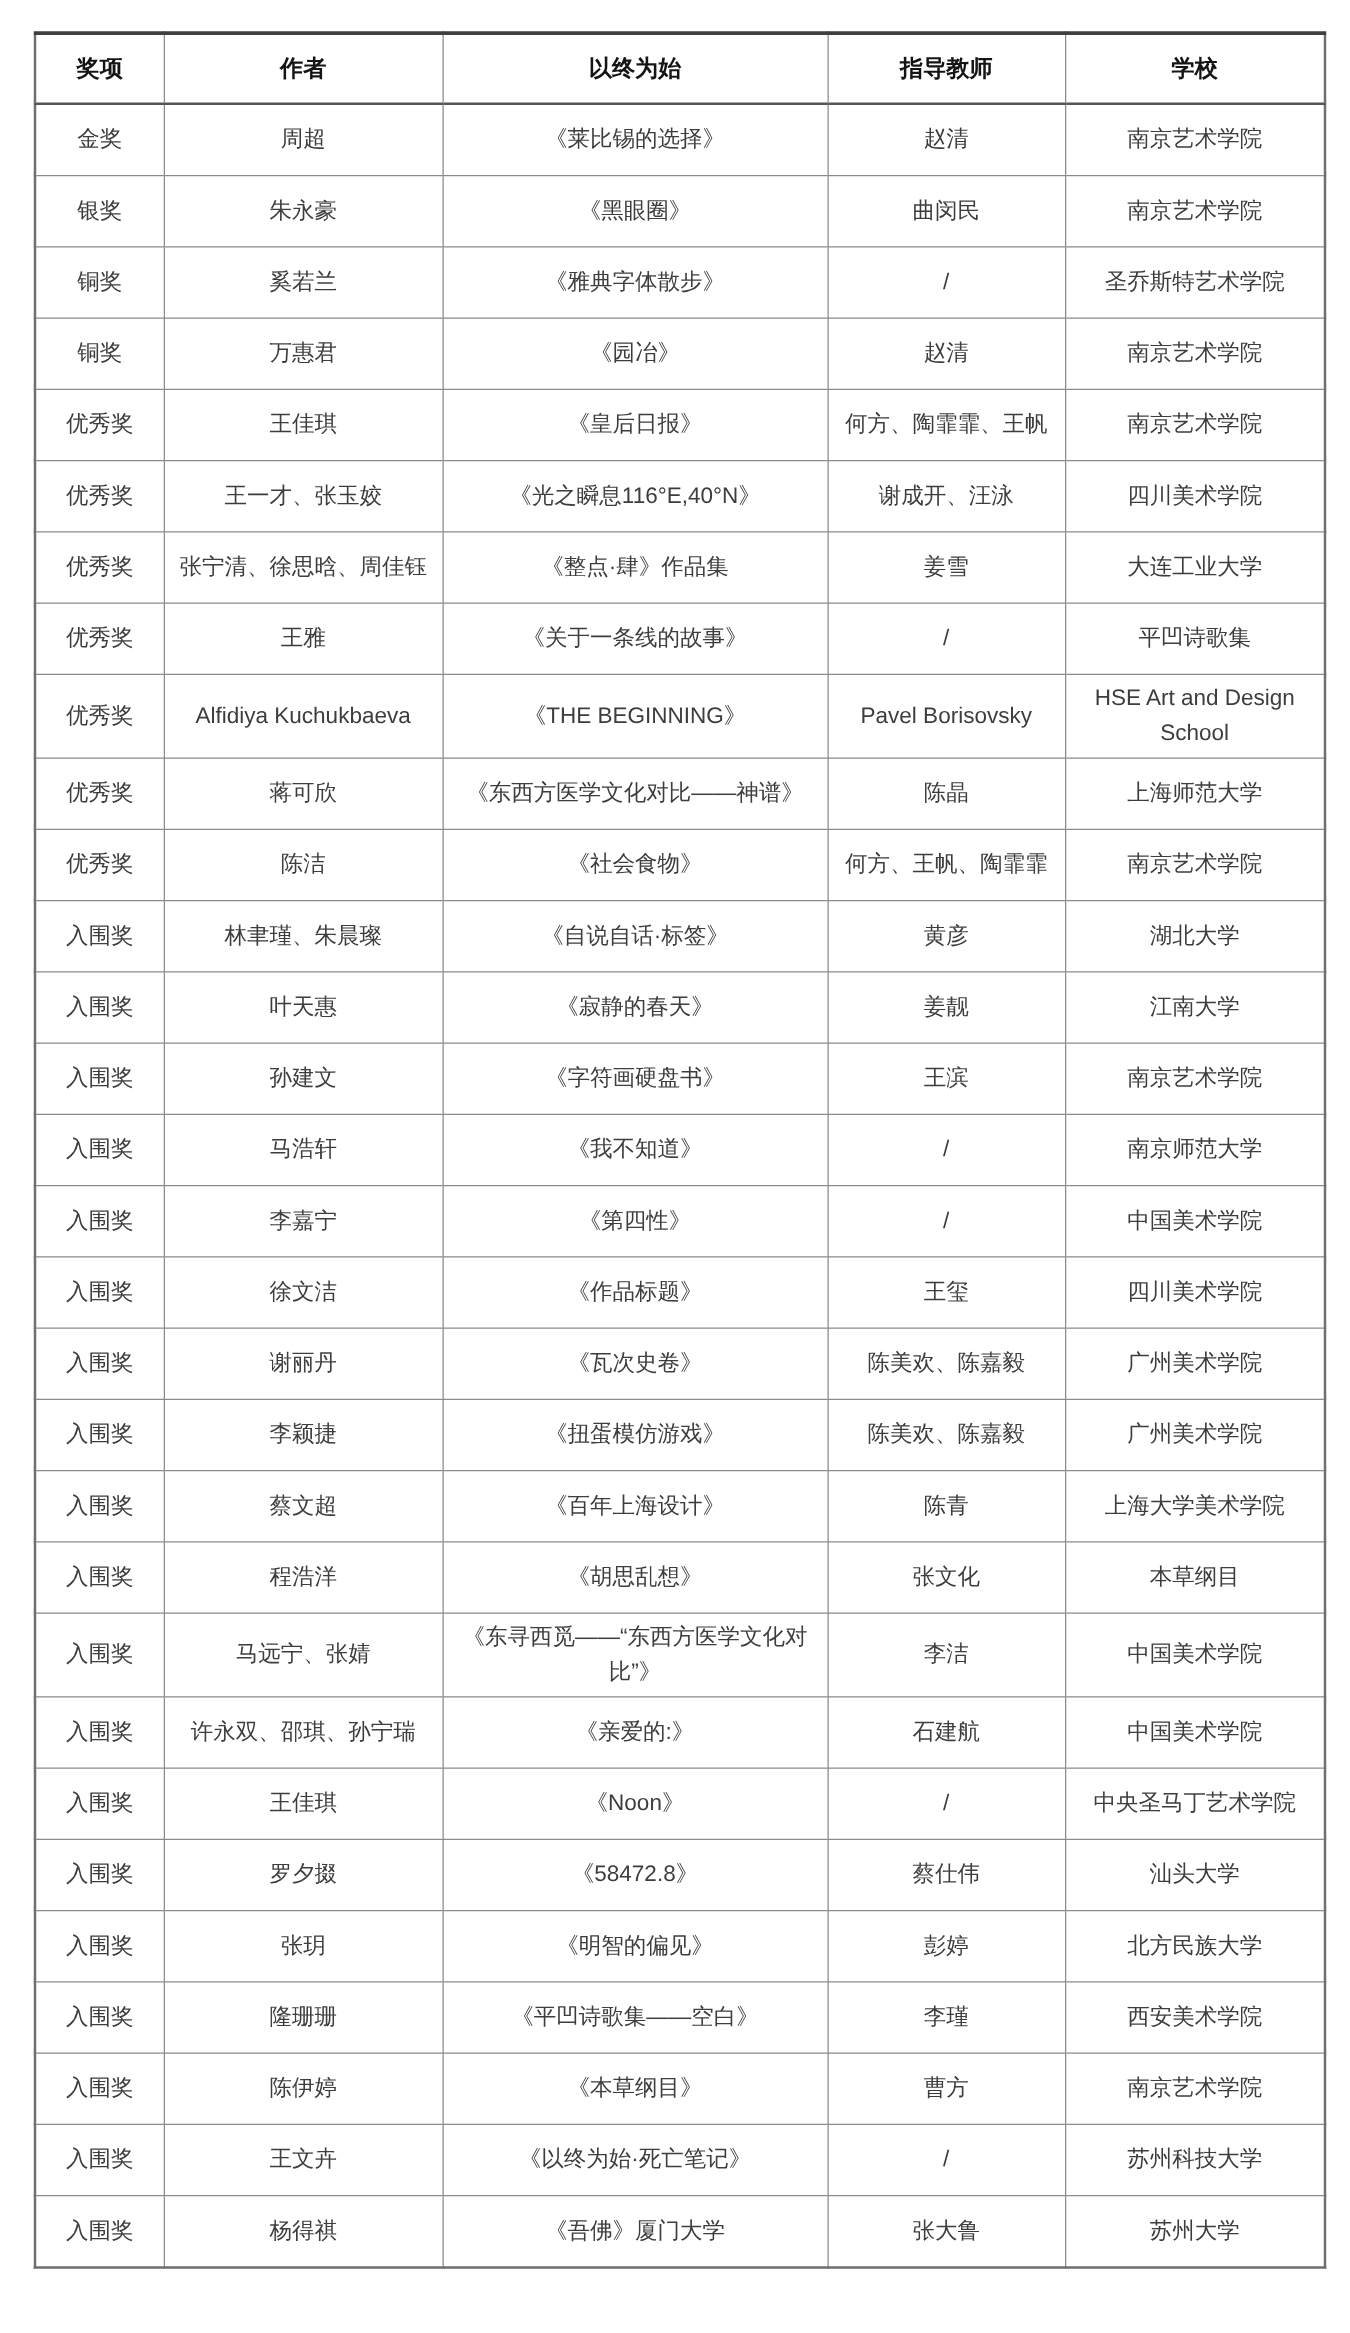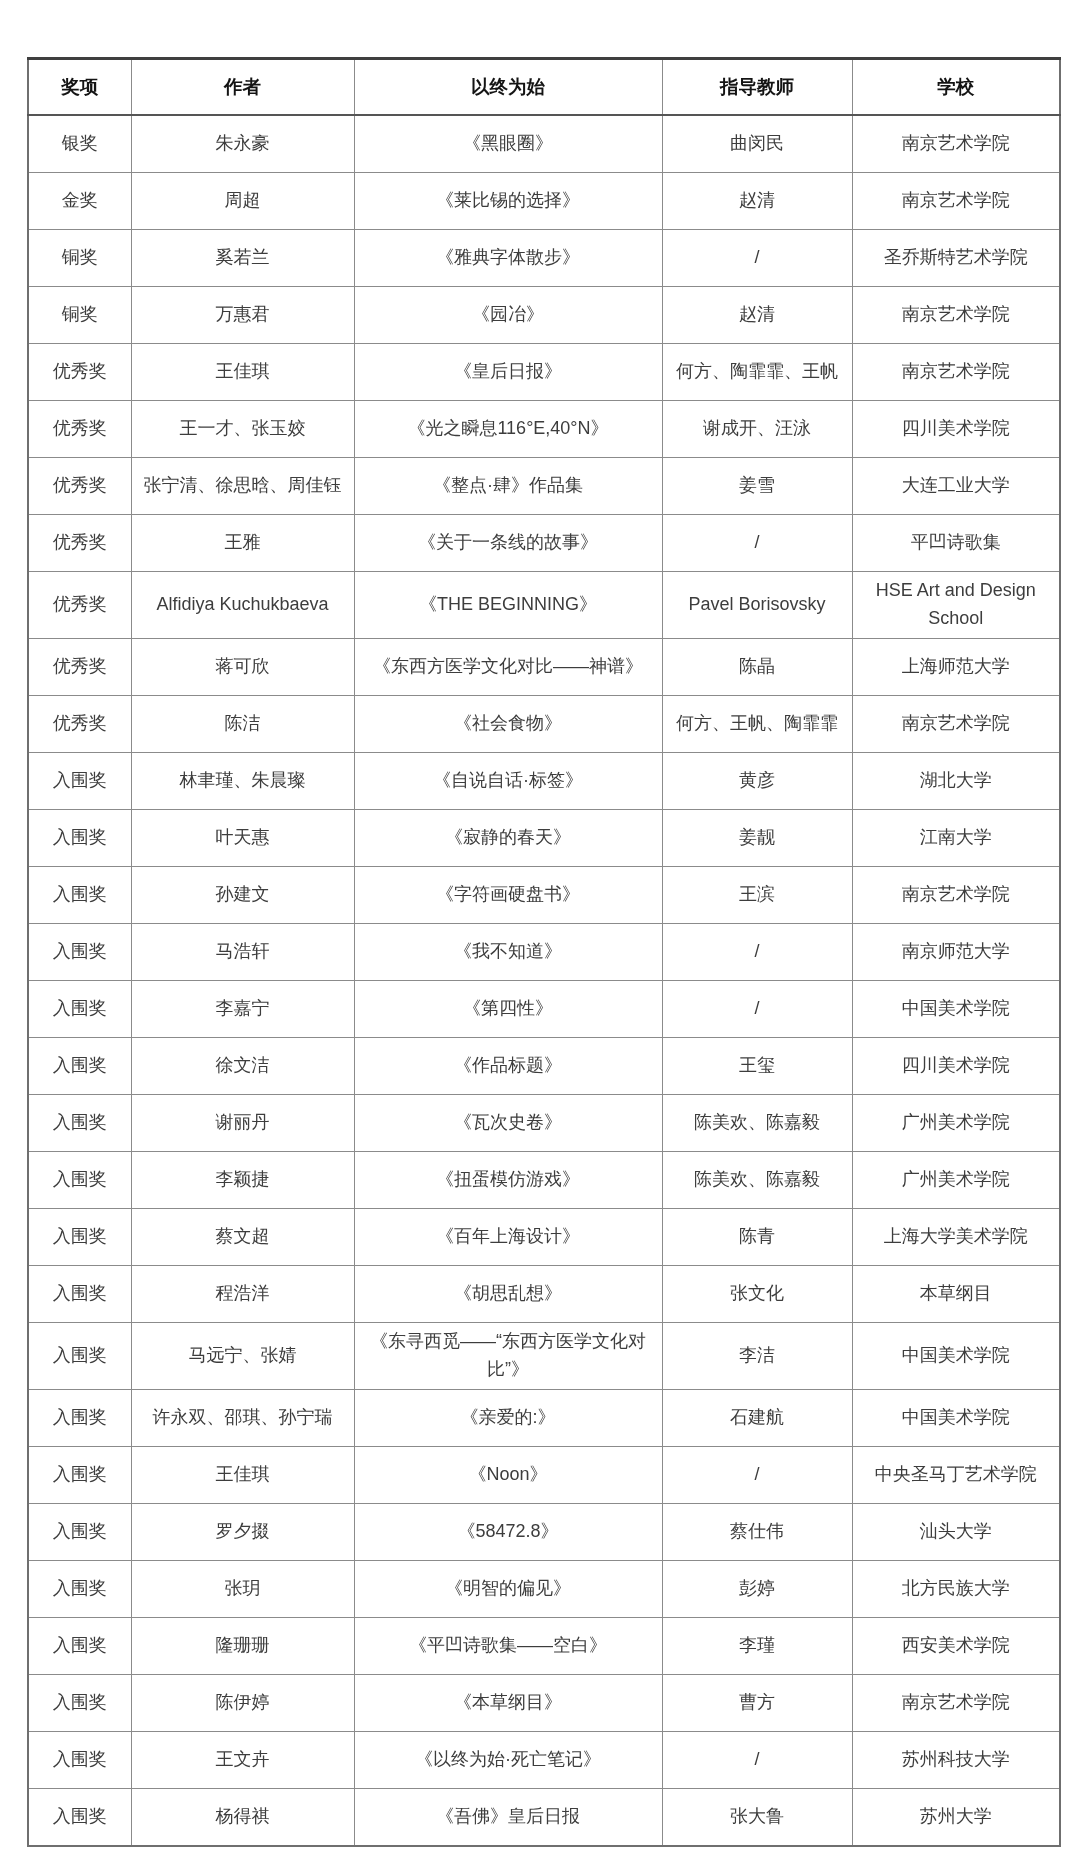--- a/index.html
+++ b/index.html
@@ -14,21 +14,20 @@
   }
   .page {
     padding: 25px 21px 20px 27px;
   }
   table.award-table {
     width: 1032px;
     border-collapse: collapse;
     table-layout: fixed;
     border: 2px solid #6f6f6f;
     border-top: 3px solid #3f3f3f;
-    margin-top: 32px;
   }
   table.award-table th,
   table.award-table td {
     border: 1.5px solid #8b8b8b;
     text-align: center;
     vertical-align: middle;
     padding: 5px 6px;
     line-height: 1.55;
     word-break: break-word;
   }
@@ -62,34 +61,34 @@
       <tr>
         <th>奖项</th>
         <th>作者</th>
         <th>以终为始</th>
         <th>指导教师</th>
         <th>学校</th>
       </tr>
     </thead>
     <tbody>
         <tr>
+          <td>金奖</td>
+          <td>周超</td>
+          <td>《莱比锡的选择》</td>
+          <td>赵清</td>
+          <td>南京艺术学院</td>
+        </tr>
+        <tr>
           <td>银奖</td>
           <td>朱永豪</td>
           <td>《黑眼圈》</td>
           <td>曲闵民</td>
           <td>南京艺术学院</td>
         </tr>
         <tr>
-          <td>金奖</td>
-          <td>周超</td>
-          <td>《莱比锡的选择》</td>
-          <td>赵清</td>
-          <td>南京艺术学院</td>
-        </tr>
-        <tr>
           <td>铜奖</td>
           <td>奚若兰</td>
           <td>《雅典字体散步》</td>
           <td>/</td>
           <td>圣乔斯特艺术学院</td>
         </tr>
         <tr>
           <td>铜奖</td>
           <td>万惠君</td>
           <td>《园冶》</td>
@@ -267,19 +266,19 @@
         <tr>
           <td>入围奖</td>
           <td>王文卉</td>
           <td>《以终为始·死亡笔记》</td>
           <td>/</td>
           <td>苏州科技大学</td>
         </tr>
         <tr>
           <td>入围奖</td>
           <td>杨得祺</td>
-          <td>《吾佛》皇后日报</td>
+          <td>《吾佛》厦门大学</td>
           <td>张大鲁</td>
           <td>苏州大学</td>
         </tr>
       </tbody>
   </table>
 </div>
 
 </body></html>

